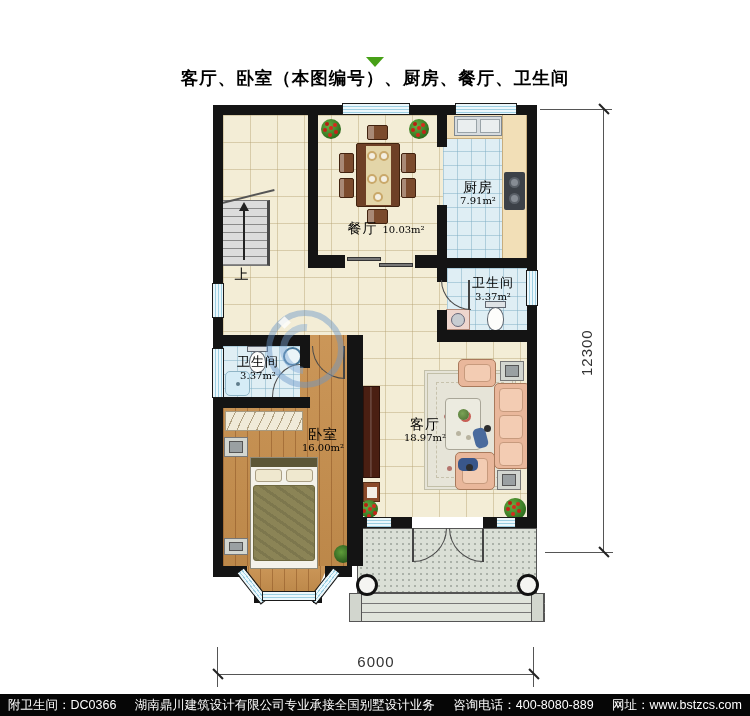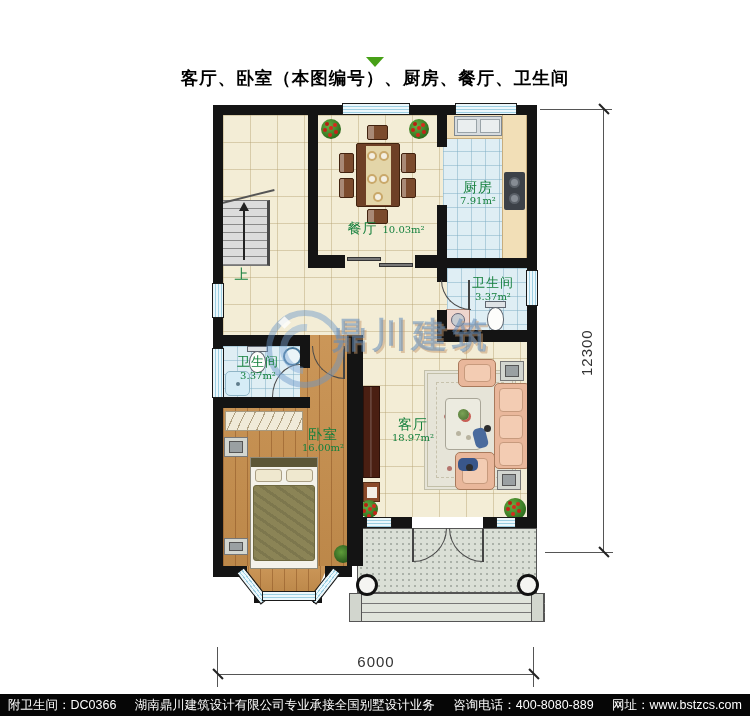--- a/index.html
+++ b/index.html
@@ -26,21 +26,21 @@
     background-size:14px 14px; z-index:12; }
   .wood { background-color:#c8904e;
     background-image:repeating-linear-gradient(90deg,rgba(122,66,22,.4) 0 1px,transparent 1px 12px),
                      linear-gradient(rgba(255,255,255,.06),rgba(0,0,0,.06));
     z-index:12; }
   .porch-floor { background-color:#dadfd6;
     background-image:radial-gradient(rgba(92,102,92,.38) 1px,transparent 1px);
     background-size:6px 6px; z-index:5; border:1px solid #555; }
 
   .furn { position:absolute; z-index:20; }
-  .label { position:absolute; z-index:40; color:#15803d; text-align:center;
+  .label { position:absolute; z-index:40; color:#000000; text-align:center;
            font-family:"DejaVu Serif","Liberation Serif",serif; line-height:1.15; white-space:nowrap; }
   .label .nm { font-size:14px; letter-spacing:1px; }
   .label .ar { font-size:10px; }
 
   .arc { position:absolute; border:0 solid #4a4a4a; z-index:32; }
 
   .dim { position:absolute; background:#555; z-index:6; }
   .tick { position:absolute; width:14px; height:2px; background:#222; z-index:7; }
   .dim-label { position:absolute; color:#333; font-size:15px; letter-spacing:1px; z-index:7; }
 
@@ -291,30 +291,29 @@
     <div class="ar">3.37m²</div>
   </div>
   <div class="label" style="left:226px;top:355px;width:64px;z-index:55;">
     <div class="nm" style="font-size:13px;">卫生间</div>
     <div class="ar">3.37m²</div>
   </div>
   <div class="label" style="left:288px;top:426px;width:70px;">
     <div class="nm">卧室</div>
     <div class="ar">16.00m²</div>
   </div>
-  <div class="label" style="left:380px;top:416px;width:66px;">
+  <div class="label" style="left:392px;top:416px;width:66px;">
     <div class="nm">客厅</div>
     <div class="ar">18.97m²</div>
   </div>
 
   <div class="wm">
     <div class="ring"></div>
     <div class="swirl"></div>
     <div class="spark"></div>
-    <div class="cn">鼎川建筑</div>
   </div>
 
   <div class="dim" style="left:540px;top:109px;width:72px;height:1px;"></div>
   <div class="dim" style="left:545px;top:552px;width:68px;height:1px;"></div>
   <div class="dim" style="left:603px;top:109px;width:1px;height:444px;"></div>
   <div class="tick" style="left:597px;top:108px;transform:rotate(45deg);"></div>
   <div class="tick" style="left:597px;top:551px;transform:rotate(45deg);"></div>
   <div class="dim-label" style="left:578px;top:296px;height:80px;writing-mode:vertical-rl;transform:rotate(180deg);">12300</div>
 
   <div class="dim" style="left:217px;top:647px;width:1px;height:40px;"></div>

